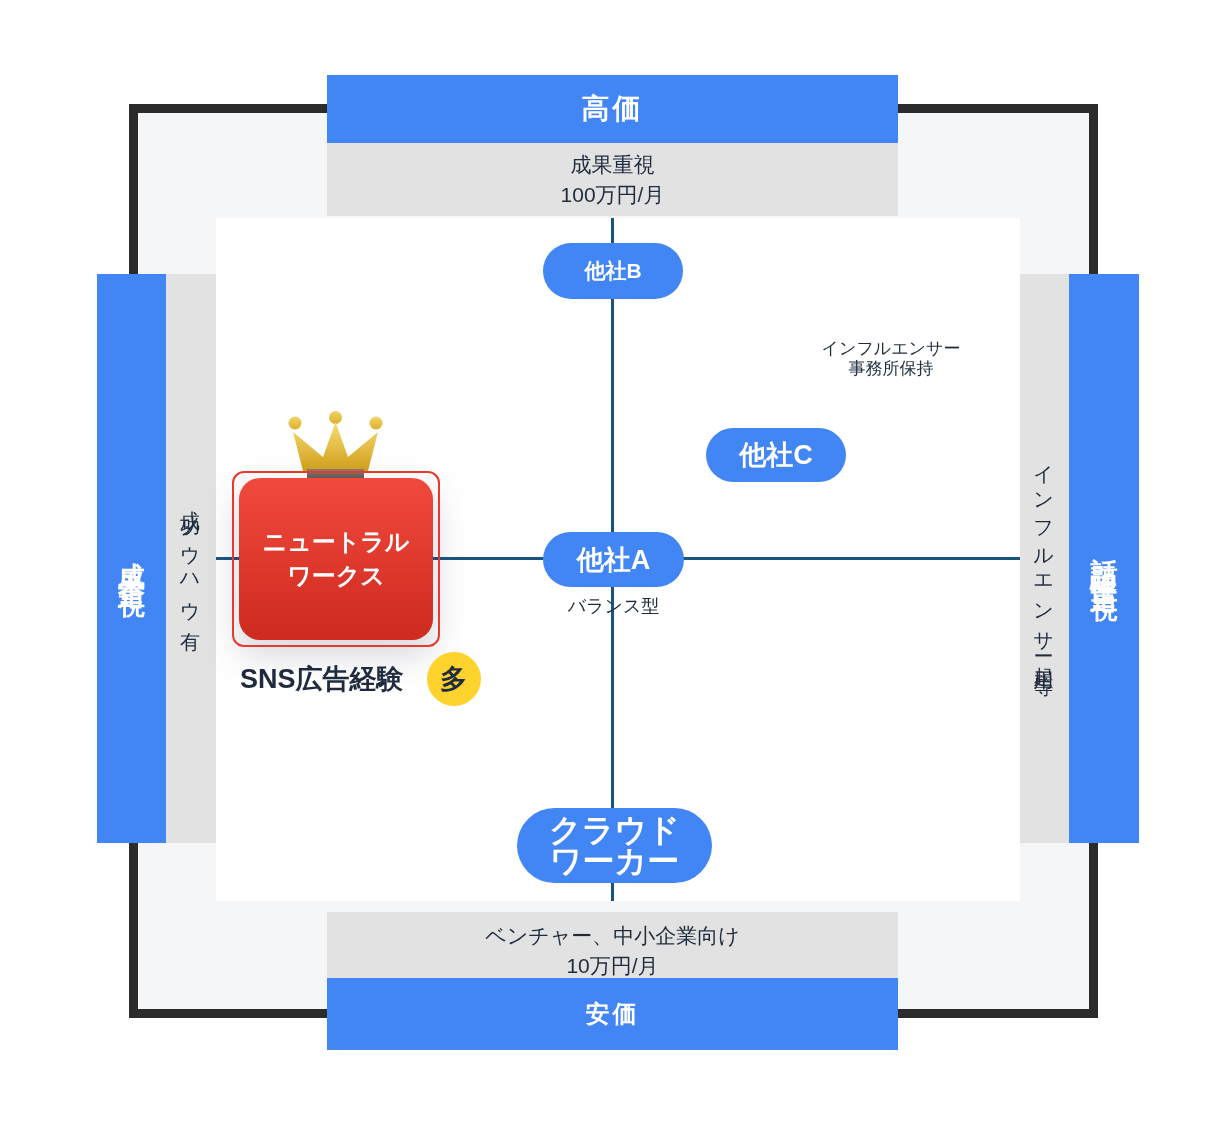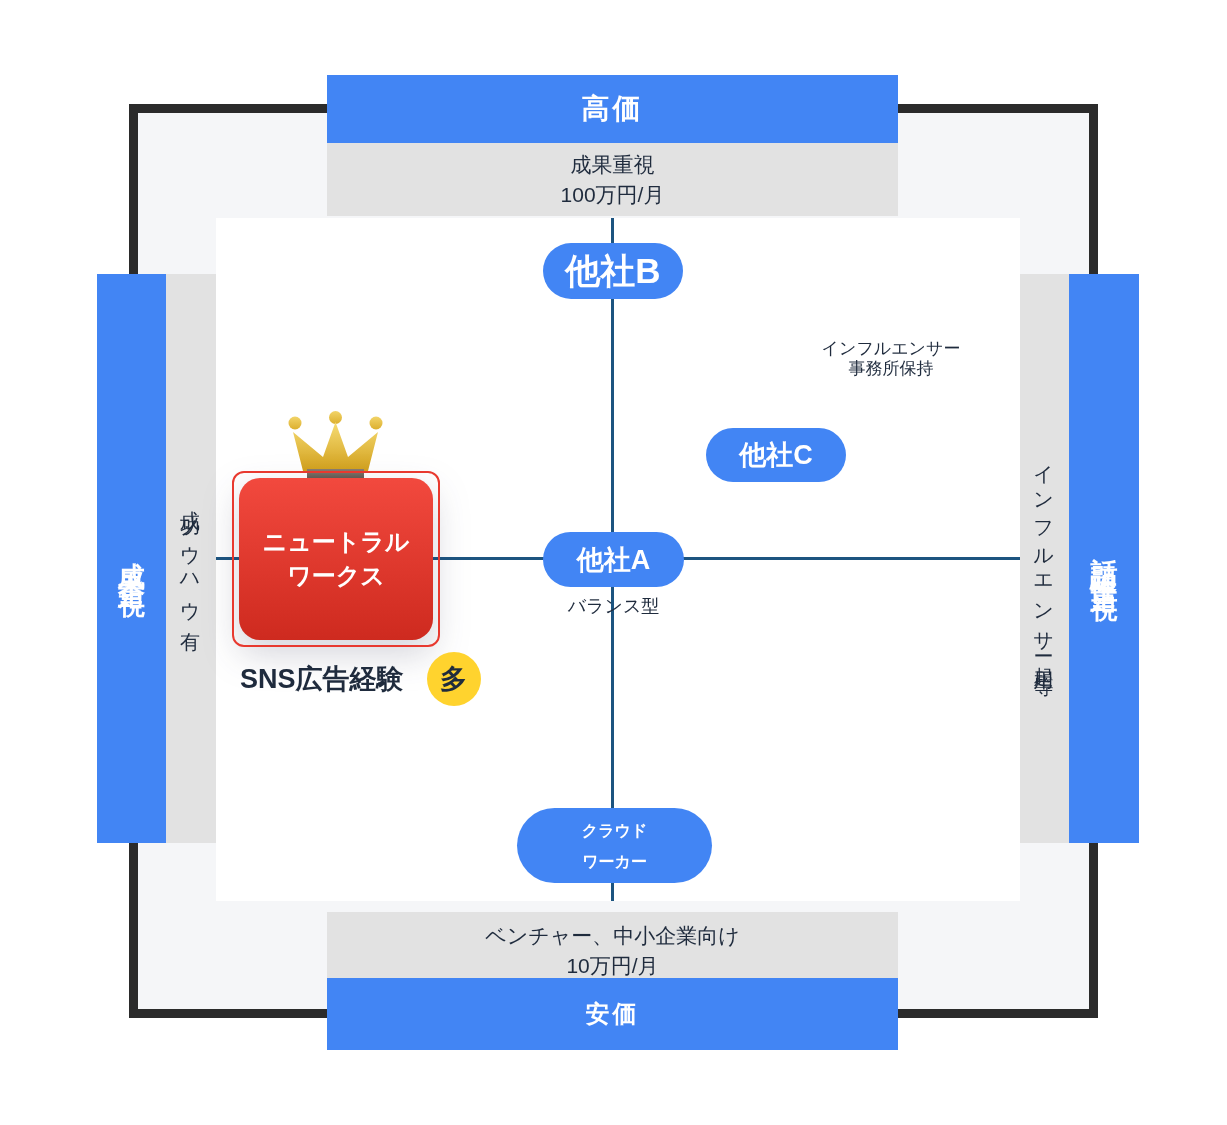--- a/index.html
+++ b/index.html
@@ -34,25 +34,25 @@
 
   
   .axis{position:absolute;background:var(--axis,#1C5480);z-index:4;}
   .axis-v{left:611px;top:218px;width:3px;height:683px;}
   .axis-h{left:216px;top:557px;width:804px;height:3px;}
 
   
   .pill{position:absolute;background:var(--blue,#4285F4);color:#ffffff;font-weight:bold;
         display:flex;align-items:center;justify-content:center;text-align:center;
         border-radius:29px;z-index:6;}
-  .pill-b{left:543px;top:243px;width:140px;height:56px;font-size:35px;}
+  .pill-b{left:543px;top:243px;width:140px;height:56px;font-size:21px;}
   .pill-def{left:778px;top:272px;width:227px;height:59px;font-size:29px;}
   .pill-c{left:706px;top:428px;width:140px;height:54px;font-size:27px;}
   .pill-a{left:543px;top:532px;width:141px;height:55px;font-size:27px;}
-  .pill-cloud{left:517px;top:808px;width:195px;height:75px;font-size:16px;line-height:31px;
+  .pill-cloud{left:517px;top:808px;width:195px;height:75px;font-size:32px;line-height:31px;
               border-radius:38px;flex-direction:column;text-align:center;}
   .caption{position:absolute;text-align:center;color:var(--text_dark,#1F2B3D);z-index:6;}
   .caption-def{left:791px;top:339px;width:200px;font-size:17px;line-height:20px;}
   .caption-a{left:543px;top:594px;width:141px;font-size:18px;}
 
   
   .crown{position:absolute;left:283px;top:411px;width:105px;height:70px;z-index:5;}
 
   
   .hero-box{position:absolute;left:232px;top:471px;width:208px;height:176px;box-sizing:border-box;

